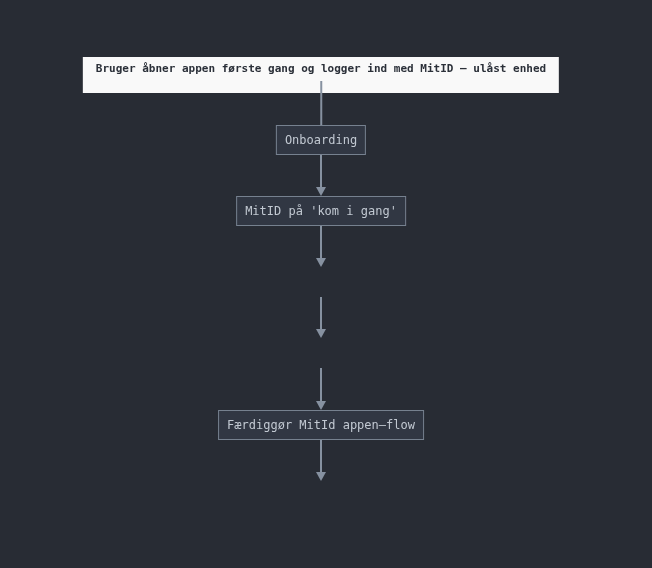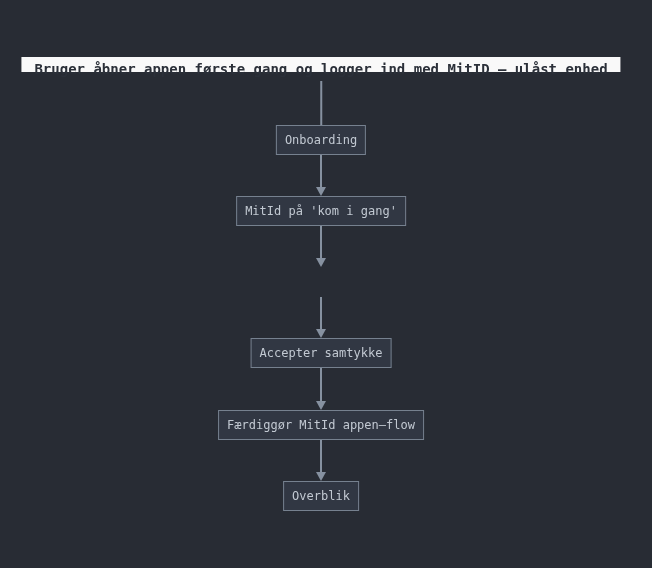--- a/index.html
+++ b/index.html
@@ -19,26 +19,26 @@
     height: 568px;
     background: var(--background);
     overflow: hidden;
     font-family: "DejaVu Sans Mono", "Liberation Mono", monospace;
   }
   .title-node {
     position: absolute;
     left: 321px;
     top: 57px;
     transform: translateX(-50%);
-    height: 15px;
+    height: 36px;
     line-height: 24px;
     padding: 0 13px;
     background: var(--title-fill);
     color: var(--title-text);
-    font-size: 14px;
+    font-size: 11px;
     font-weight: bold;
     white-space: nowrap;
   }
   .node {
     position: absolute;
     left: 321px;
     transform: translateX(-50%);
     height: 30px;
     line-height: 28px;
     padding: 0 8px;
@@ -80,42 +80,40 @@
     <span class="stem"></span>
   </div>
 
   <div class="node" style="top:125px">Onboarding</div>
 
   <div class="connector" style="top:155px;height:41px">
     <span class="stem"></span>
     <span class="arrowhead"></span>
   </div>
 
-  <div class="node" style="top:196px">MitId på 'kom i gang'</div>
+  <div class="node" style="top:196px">MitID på 'kom i gang'</div>
 
   <div class="connector" style="top:226px;height:41px">
     <span class="stem"></span>
     <span class="arrowhead"></span>
   </div>
 
 
   <div class="connector" style="top:297px;height:41px">
     <span class="stem"></span>
     <span class="arrowhead"></span>
   </div>
 
-  <div class="node" style="top:338px">Accepter samtykke</div>
 
   <div class="connector" style="top:368px;height:42px">
     <span class="stem"></span>
     <span class="arrowhead"></span>
   </div>
 
   <div class="node" style="top:410px">Færdiggør MitId appen–flow</div>
 
   <div class="connector" style="top:440px;height:41px">
     <span class="stem"></span>
     <span class="arrowhead"></span>
   </div>
 
-  <div class="node" style="top:481px">Overblik</div>
 
 </div>
 
 </body></html>

